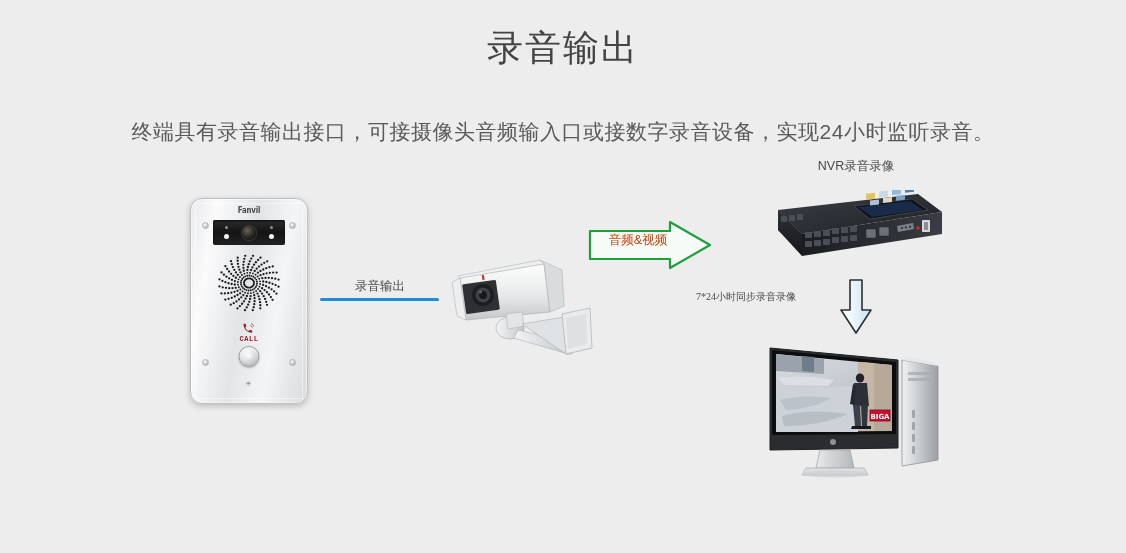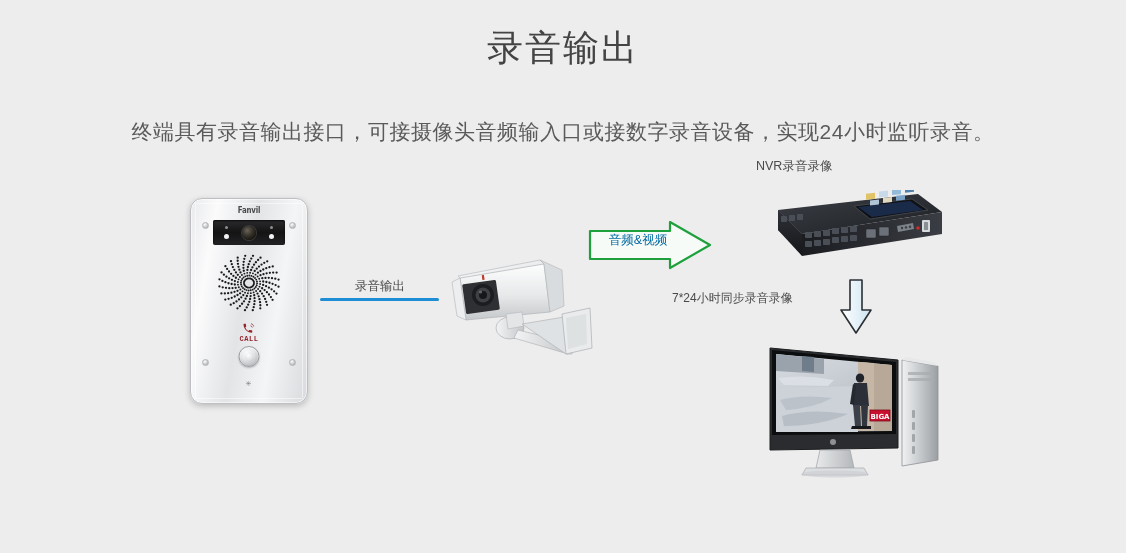--- a/index.html
+++ b/index.html
@@ -206,46 +206,47 @@
 
   
   .green-arrow { position: absolute; left: 588px; top: 220px; width: 124px; height: 50px; }
   .green-arrow-label {
     position: absolute;
     left: 596px;
     top: 232px;
     width: 84px;
     text-align: center;
     font-size: 12.5px;
-    color: #0369a1;
+    color: #c2410c;
     z-index: 3;
   }
 
   
   .nvr-label {
     position: absolute;
     left: 756px;
     top: 158px;
     width: 200px;
-    text-align: left;
+    text-align: center;
     font-size: 12.5px;
     color: #4a4a4a;
   }
   .nvr { position: absolute; left: 750px; top: 190px; width: 196px; height: 80px; }
 
   
   .down-arrow { position: absolute; left: 838px; top: 278px; width: 36px; height: 58px; }
   .sync-label {
     position: absolute;
-    left: 672px;
+    left: 696px;
     top: 290px;
     width: 144px;
     text-align: left;
-    font-size: 12px;
+    font-size: 10px;
     color: #4a4a4a;
+    font-family: Liberation Serif, serif;
   }
 
   
   .workstation { position: absolute; left: 762px; top: 338px; width: 188px; height: 140px; }
 </style>
 </head>
 <body>
 
 <div class="page">
 

